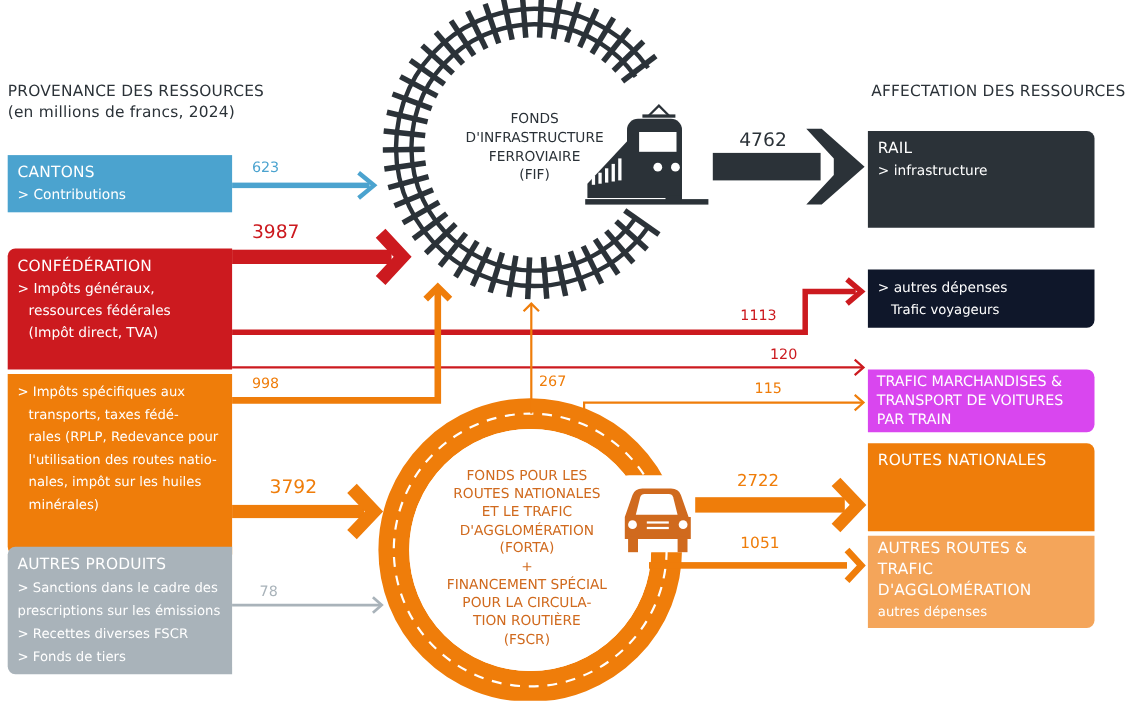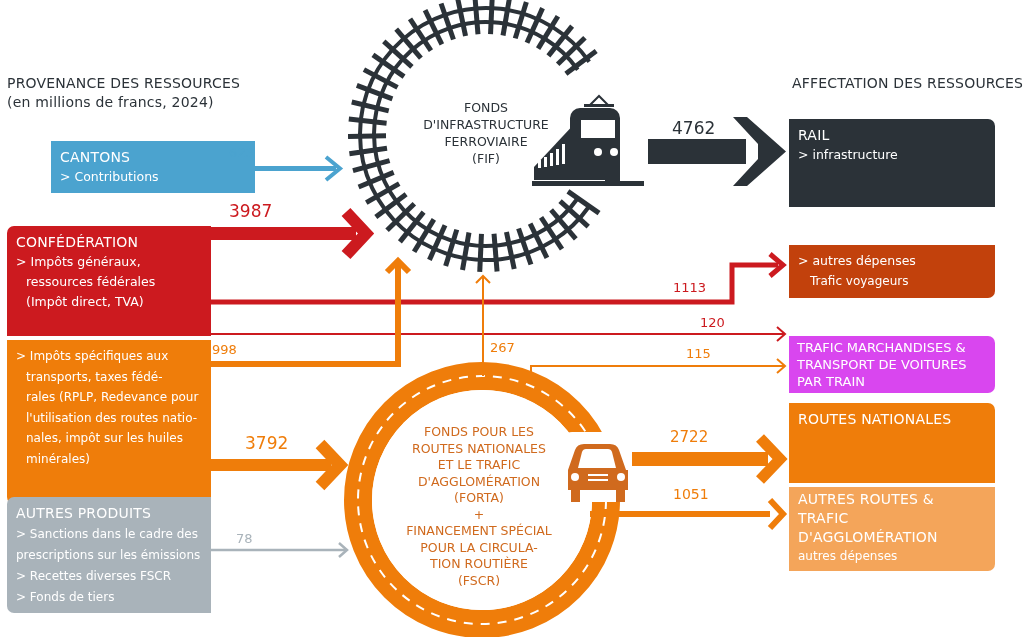--- a/index.html
+++ b/index.html
@@ -166,21 +166,21 @@
     <rect x="571" y="488" width="9" height="14" fill="#d06a1e"></rect>
     <rect x="616" y="488" width="9" height="14" fill="#d06a1e"></rect>
     <path d="M578,468 L582,452 Q583,449 586,449 L608,449 Q611,449 612,452 L616,468 Z" fill="#ffffff"></path>
     <circle cx="575" cy="477" r="4" fill="#ffffff"></circle>
     <circle cx="621" cy="477" r="4" fill="#ffffff"></circle>
     <rect x="588" y="474" width="20" height="2" fill="#ffffff"></rect>
     <rect x="588" y="479" width="20" height="2" fill="#ffffff"></rect>
   </g>
 </svg>
 
-<div class="box" style="left:7px; top:141px; width:204px; height:52px; background:#4ba3cf;margin-left:44px;">
+<div class="box" style="left:7px; top:141px; width:204px; height:52px; background:#4ba3cf;">
   <div class="title">CANTONS</div>
   <div class="line">&gt; Contributions</div>
 </div>
 
 <div class="box" style="left:7px; top:226px; width:204px; height:110px; background:#cc1a1f; border-radius:7px 0 0 0;">
   <div class="title">CONFÉDÉRATION</div>
   <div class="line">&gt; Impôts généraux,</div>
   <div class="line" style="padding-left:10px">ressources fédérales</div>
   <div class="line" style="padding-left:10px">(Impôt direct, TVA)</div>
 </div>
@@ -199,21 +199,21 @@
   <div class="line">&gt; Sanctions dans le cadre des</div>
   <div class="line">prescriptions sur les émissions</div>
   <div class="line">&gt; Recettes diverses FSCR</div>
   <div class="line">&gt; Fonds de tiers</div>
 </div>
 
 <div class="box" style="left:789px; top:119px; width:206px; height:88px; background:#2b3238; border-radius:0 7px 0 0;">
   <div class="title">RAIL</div>
   <div class="line">&gt; infrastructure</div>
 </div>
-<div class="box" style="left:789px; top:245px; width:206px; height:53px; background:#c2410c; border-radius:0 0 7px 0; padding-top:6px;">
+<div class="box" style="left:789px; top:245px; width:206px; height:53px; background:#0f172a; border-radius:0 0 7px 0; padding-top:6px;">
   <div class="line">&gt; autres dépenses</div>
   <div class="line" style="padding-left:12px; font-size:12px;">Trafic voyageurs</div>
 </div>
 
 <div class="box" style="left:789px; top:336px; width:206px; height:57px; background:#d946ef; border-radius:0 7px 7px 0; font-size:13px; line-height:17px; padding:3px 8px;">
   <div class="line">TRAFIC MARCHANDISES  &amp;</div>
   <div class="line">TRANSPORT DE VOITURES</div>
   <div class="line">PAR TRAIN</div>
 </div>
 
@@ -244,20 +244,20 @@
   <div>FINANCEMENT SPÉCIAL</div>
   <div>POUR LA CIRCULA-</div>
   <div>TION ROUTIÈRE</div>
   <div>(FSCR)</div>
 </div>
 
 <div class="val" style="left:229px; top:145px; color:#4ba3cf;">623</div>
 <div class="val val-big" style="left:229px; top:201px; color:#cc1a1f;">3987</div>
 <div class="val" style="left:673px; top:280px; color:#cc1a1f;">1113</div>
 <div class="val" style="left:700px; top:315px; color:#cc1a1f;">120</div>
-<div class="val" style="left:212px; top:342px; color:#ef7d0a;">998</div>
+<div class="val" style="left:229px; top:342px; color:#ef7d0a;">998</div>
 <div class="val" style="left:490px; top:340px; color:#ef7d0a;">267</div>
 <div class="val" style="left:686px; top:346px; color:#ef7d0a;">115</div>
 <div class="val val-big" style="left:229px; top:433px; color:#ef7d0a;margin-left:16px;">3792</div>
 <div class="val" style="left:236px; top:531px; color:#a9b3ba;">78</div>
 <div class="val val-big" style="left:672px; top:118px; color:#2b3238;">4762</div>
 <div class="val val-big" style="left:670px; top:428px; color:#ef7d0a; font-size:15px;">2722</div>
 <div class="val" style="left:673px; top:486px; color:#ef7d0a; font-size:14px;">1051</div>
 
 </body></html>

